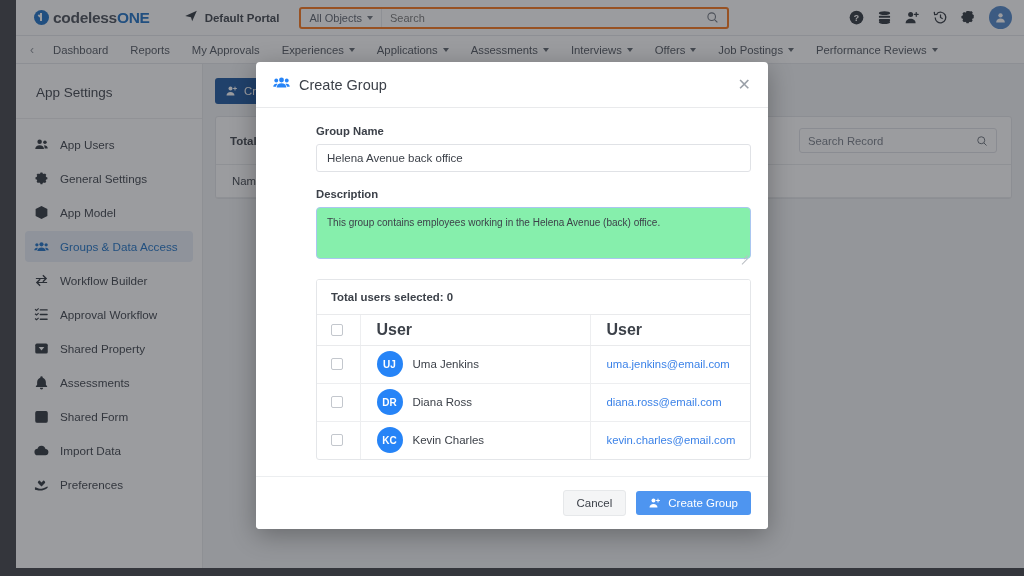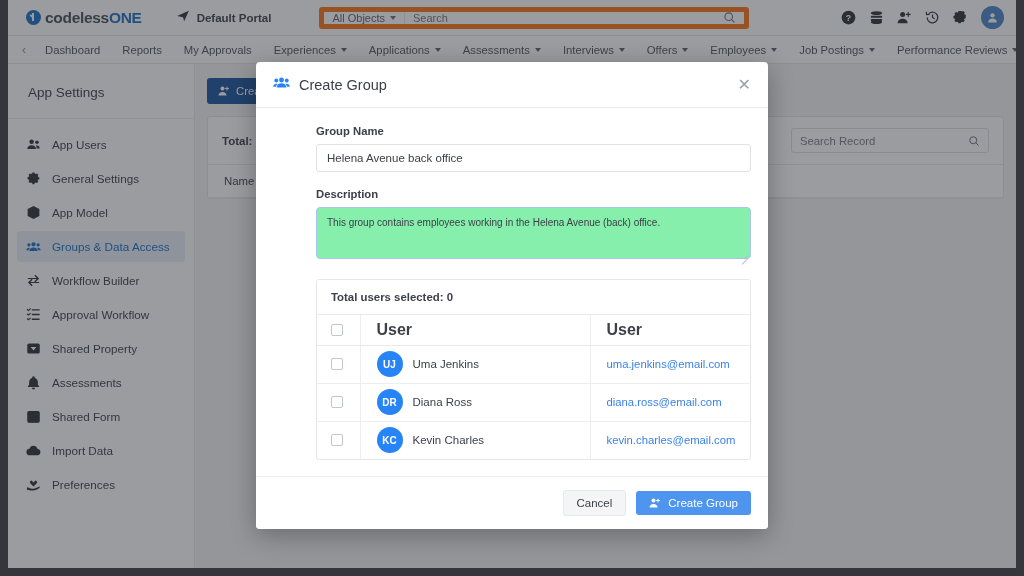--- a/index.html
+++ b/index.html
@@ -10,21 +10,21 @@
     overflow: hidden;
   }
   .screen {
     position: relative;
     width: 1024px; height: 576px;
     background: #3d3f44;
   }
   
   .app {
     position: absolute;
-    left: 8px; top: 0px; width: 1008px; height: 568px;
+    left: 16px; top: 0px; width: 1008px; height: 568px;
     background: #fff;
     overflow: hidden;
   }
   
   .topbar {
     height: 36px; background: #ffffff;
     display: flex; align-items: center;
     border-bottom: 1px solid #e4e6ea;
     padding: 0 12px;
   }
@@ -42,23 +42,23 @@
     width: 3px; height: 2px; background: #fff; transform: rotate(38deg);
   }
   .logo-text { font-size: 15.5px; font-weight: bold; letter-spacing: -0.3px; }
   .logo-text .a { color: #474c55; }
   .logo-text .b { color: #1a6fc4; }
 
   .portal { display: flex; align-items: center; gap: 7px; margin-left: 34px; }
   .portal-label { font-size: 11.5px; color: #3c4149; font-weight: bold; }
 
   .searchwrap {
-    margin-left: 48px; display: flex; align-items: center;
+    margin-left: 20px; display: flex; align-items: center;
     height: 22px; width: 430px;
-    border: 5px solid #f97316; border-radius: 3px;
+    border: 2px solid #f97316; border-radius: 3px;
     background: #fff;
   }
   .allobj {
     display: flex; align-items: center; gap: 5px;
     font-size: 11px; color: #5b616b;
     padding: 0 8px; height: 100%;
     border-right: 1px solid #e7e9ec; white-space: nowrap;
   }
   .search-input {
     flex: 1; border: 0; outline: 0; font-size: 11px;
@@ -348,24 +348,20 @@
           <div class="nav-item">
             <span>Assessments</span>
             <span class="caret"></span>
           </div>
           <div class="nav-item">
             <span>Interviews</span>
             <span class="caret"></span>
           </div>
           <div class="nav-item">
             <span>Offers</span>
-            <span class="caret"></span>
-          </div>
-          <div class="nav-item">
-            <span>Employees</span>
             <span class="caret"></span>
           </div>
           <div class="nav-item">
             <span>Job Postings</span>
             <span class="caret"></span>
           </div>
           <div class="nav-item">
             <span>Performance Reviews</span>
             <span class="caret"></span>
           </div>

